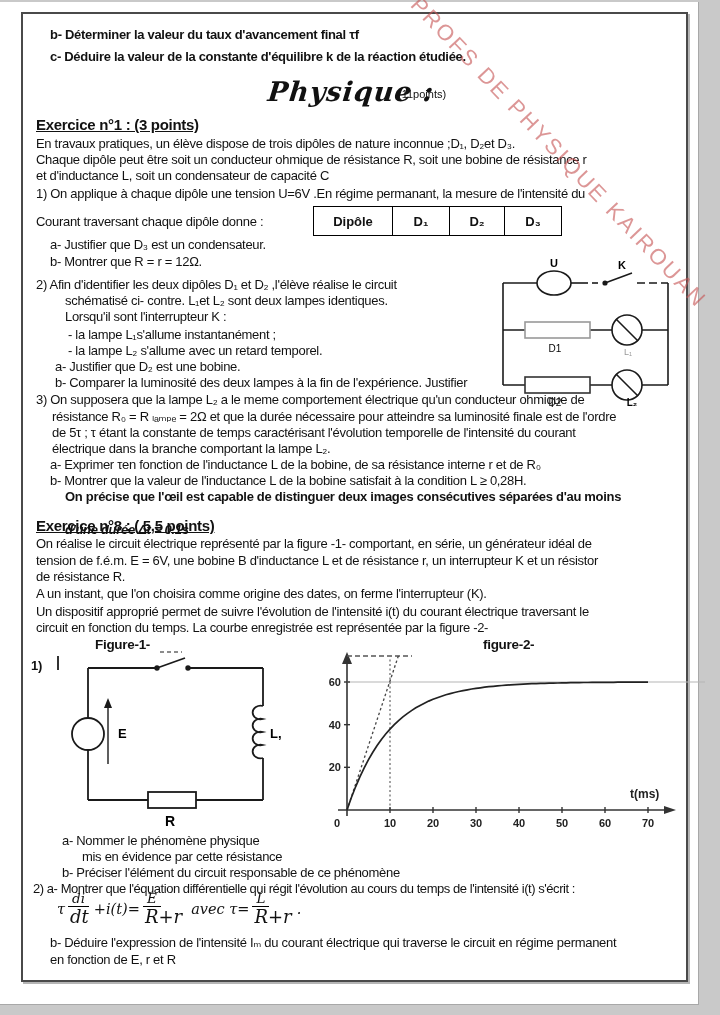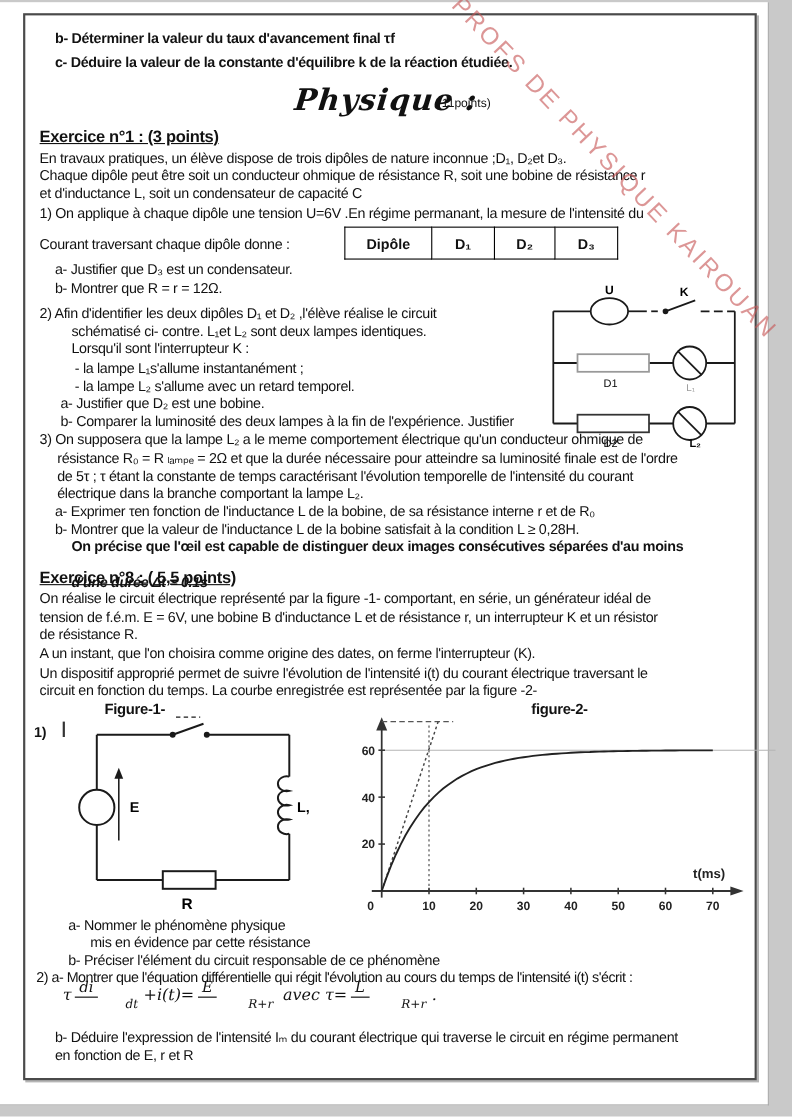--- a/index.html
+++ b/index.html
@@ -52,21 +52,21 @@
   }
   svg{position:absolute;z-index:1;overflow:visible;}
   svg text{font-family:"Liberation Sans","DejaVu Sans",sans-serif;}
   .eq{
     position:absolute;left:57px;top:891px;z-index:2;
     display:flex;align-items:center;gap:3px;
     font-family:"DejaVu Serif","Liberation Serif",serif;font-style:italic;font-size:15px;
   }
   .frac{display:inline-flex;flex-direction:column;align-items:flex-start;}
   .frac .num{border-bottom:1.3px solid #000;padding:0 4px;line-height:1.1;font-size:13.5px;}
-  .frac .den{line-height:1.1;font-size:11px;padding:0 2px;margin-left:44px;}
+  .frac .den{line-height:1.1;font-size:18px;padding:0 2px;}
   .eq .tok{font-size:14.5px;}
 </style>
 </head>
 <body>
 
 <div class="page"></div>
 <div class="frame"></div>
 
 <div class="watermark">PROFS DE PHYSIQUE KAIROUAN</div>
 

